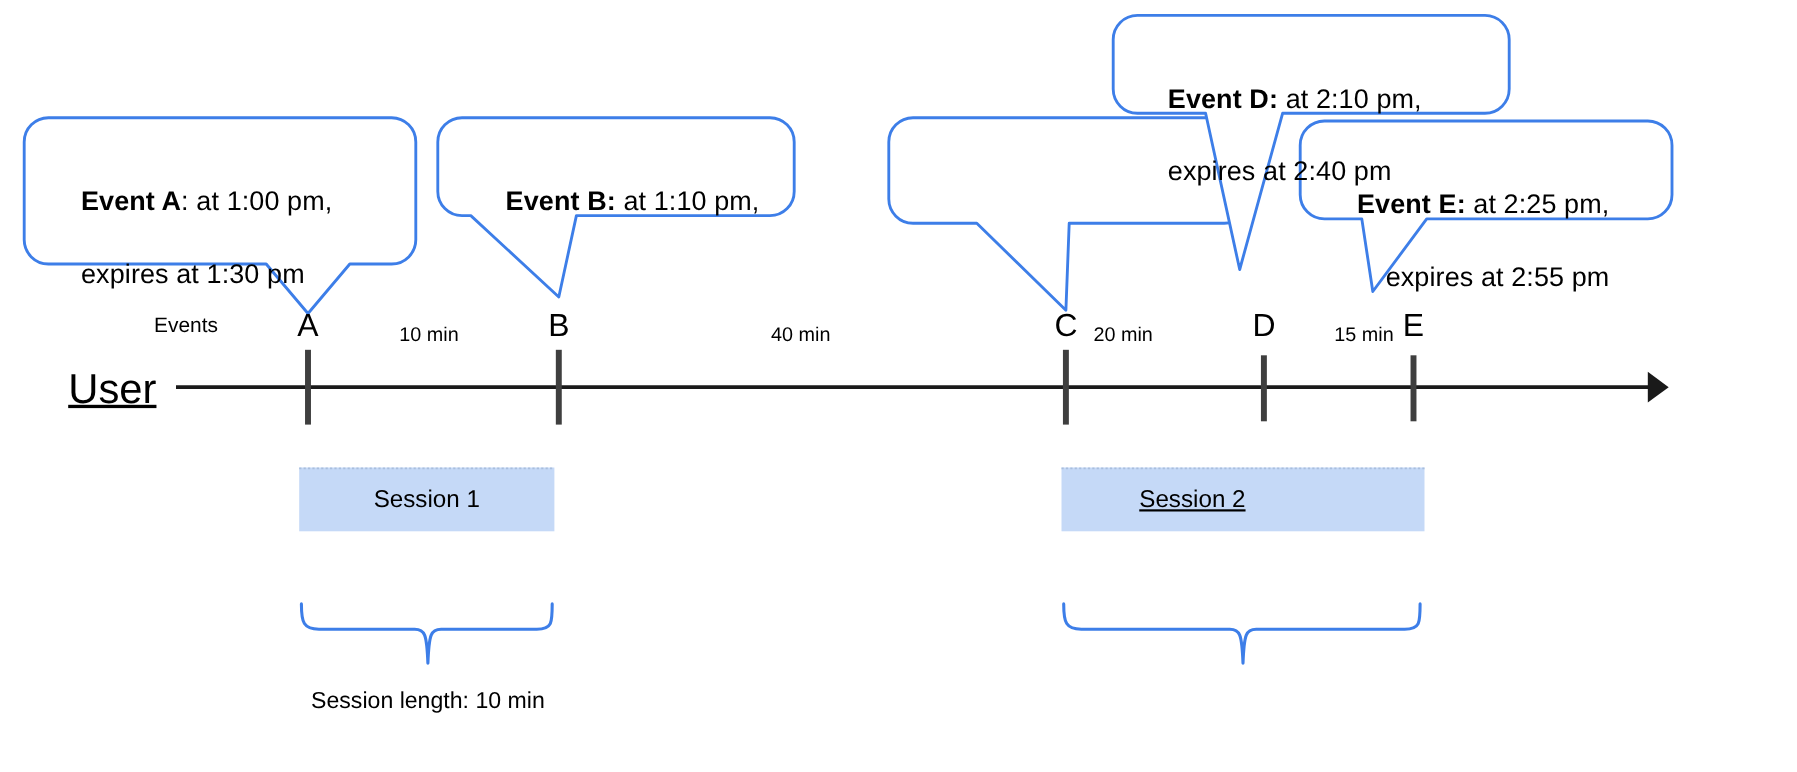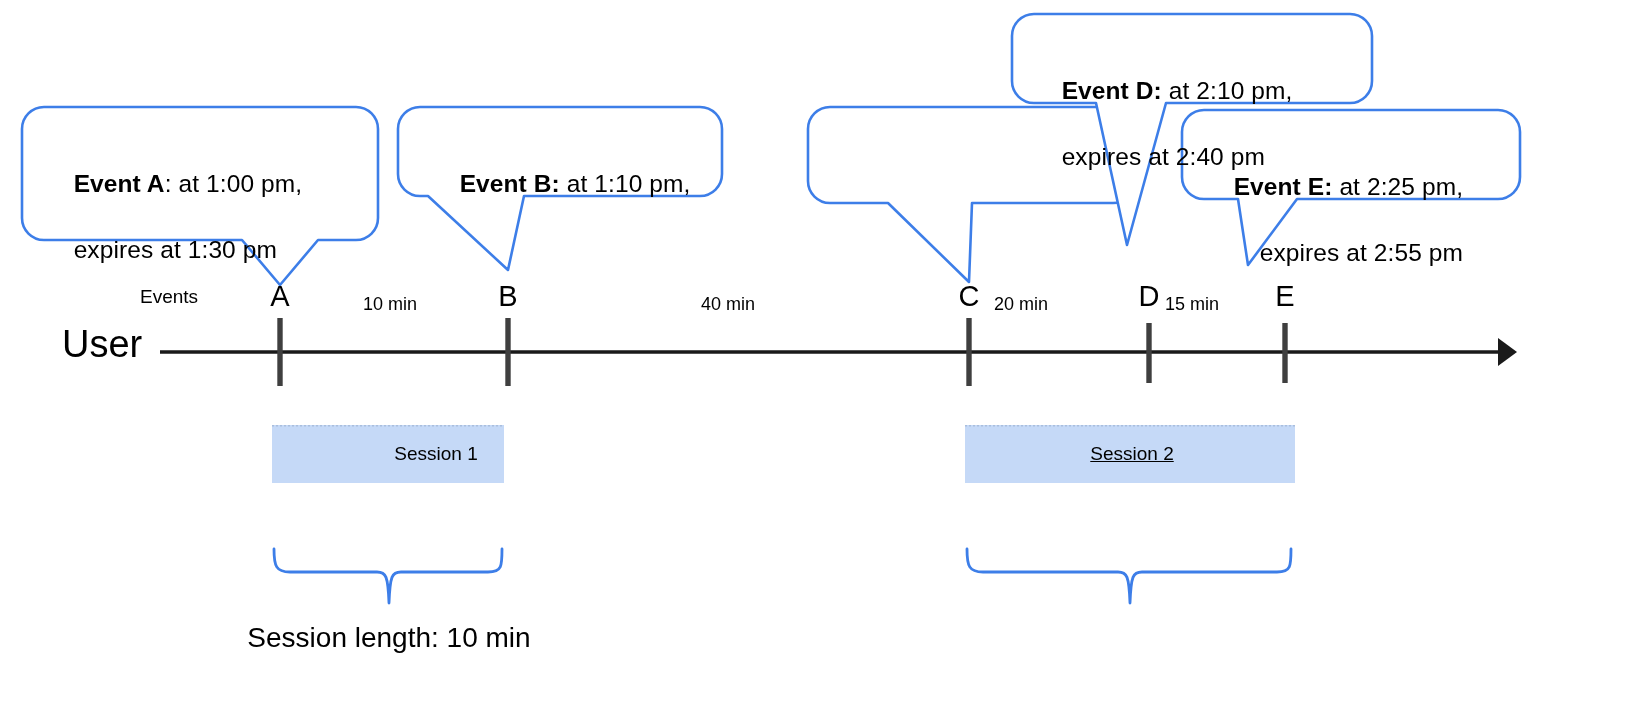--- a/index.html
+++ b/index.html
@@ -37,30 +37,29 @@
   .axis-name{
     position:absolute;
     white-space:pre;
     color:#000;
   }
   #events-name{font-size:19px;line-height:29px;}
   #user-name{font-size:38px;line-height:38px;}
 
   .session-label{
     position:absolute;
-    font-size:19px;
+    font-size:22px;
     line-height:27px;
     color:#000;
     transform:translateX(-50%);
     white-space:pre;
-    margin-left:48px;
   }
   .length-label{
     position:absolute;
-    font-size:28px;
+    font-size:21px;
     line-height:27px;
     color:#000;
     transform:translateX(-50%);
     white-space:pre;
   }
 </style>
 </head>
 <body>
 
 <div id="stage">
@@ -209,31 +208,31 @@
     <span>expires at 2:40 pm</span>
   </div>
 
   <div class="callout-text" style="left:1206px; top:137px;text-align:right;">
     <span><b>Event E:</b><span> </span><span>at 2:25 pm,</span></span><br>
     <span>expires at 2:55 pm</span>
   </div>
 
   <div class="axis-name" id="events-name" style="left:140px; top:282px;">Events</div>
 
-  <div class="axis-name" id="user-name" style="left:62px; top:325px;">User</div>
+  <div class="axis-name" id="user-name" style="left:62px; top:335px;text-decoration:underline;">User</div>
 
   <div class="tick-label" style="left:280px; top:282px;">A</div>
   <div class="tick-label" style="left:508px; top:282px;">B</div>
   <div class="tick-label" style="left:969px; top:282px;">C</div>
   <div class="tick-label" style="left:1149px; top:282px;">D</div>
   <div class="tick-label" style="left:1285px; top:282px;">E</div>
 
   <div class="gap-label" style="left:390px; top:294px;">10 min</div>
   <div class="gap-label" style="left:728px; top:294px;">40 min</div>
   <div class="gap-label" style="left:1021px; top:294px;">20 min</div>
-  <div class="gap-label" style="left:1192px; top:294px;">15 min</div>
+  <div class="gap-label" style="left:1240px; top:294px;">15 min</div>
 
   <div class="session-label" style="left:388px; top:440px;">Session 1</div>
   <div class="session-label" style="left:1084px; top:440px;text-decoration:underline;">Session 2</div>
 
   <div class="length-label" style="left:389px; top:624px;">Session length: 10 min</div>
 
 </div>
 
 </body></html>

